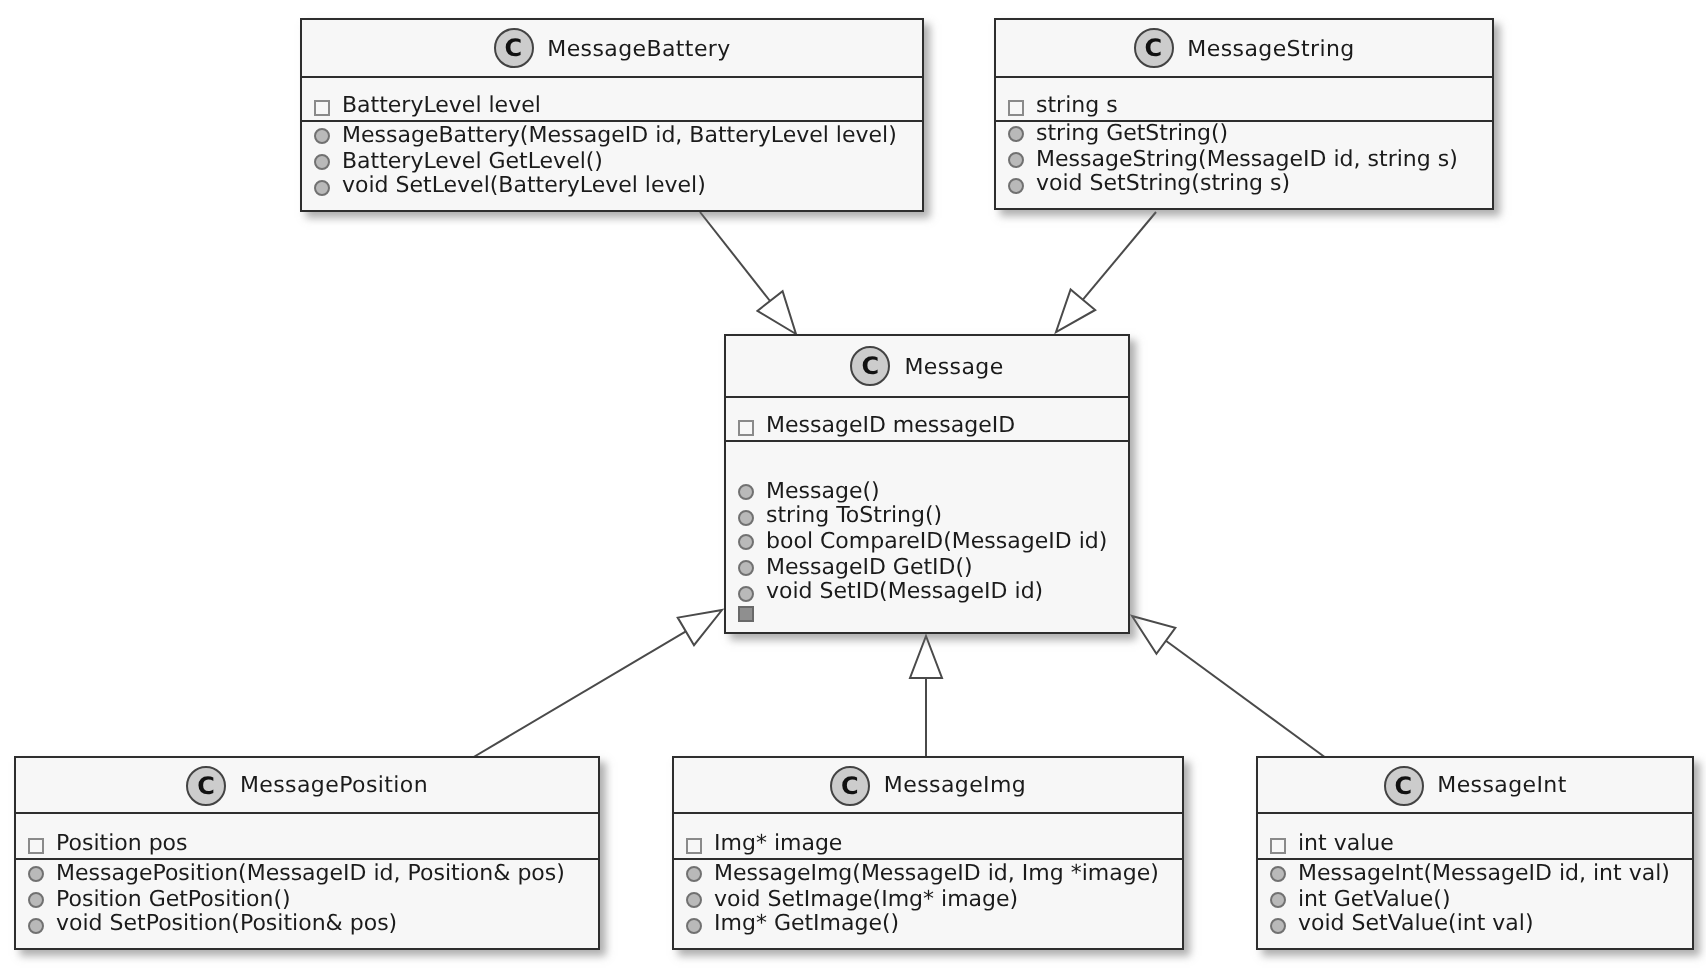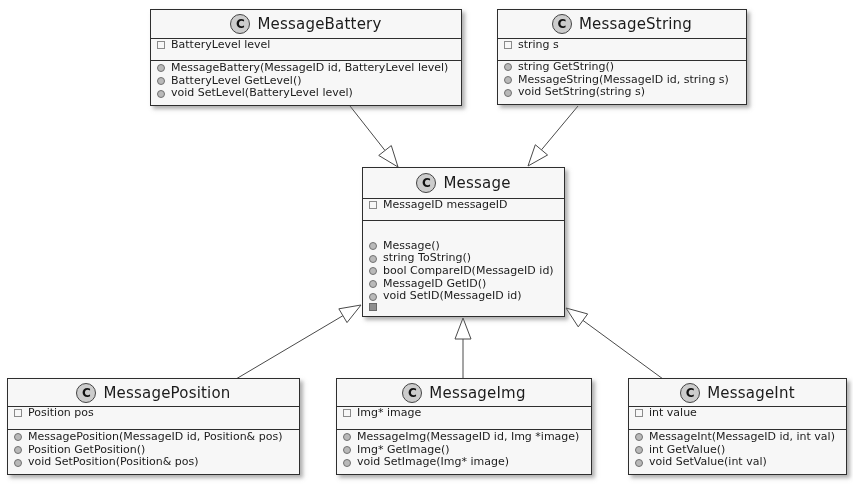--- a/index.html
+++ b/index.html
@@ -49,27 +49,27 @@
     border-radius: 50%;
     background: #CCCCCC;
     border: 1px solid #434343;
     display: flex;
     align-items: center;
     justify-content: center;
     font-weight: bold;
     font-size: 12px;
     color: #111111;
   }
-  .class-name { font-size: 15px; letter-spacing: 0.2px; text-align: center; }
+  .class-name { font-size: 11px; letter-spacing: 0.2px; text-align: center; }
   .class-fields {
     border-bottom: 1px solid #2E2E2E;
     box-sizing: border-box;
     display: flex;
     flex-direction: column;
-    justify-content: flex-start;
+    justify-content: flex-end;
     padding: 0 6px;
   }
   .class-methods {
     box-sizing: border-box;
     display: flex;
     flex-direction: column;
     justify-content: flex-end;
     padding: 2px 6px;
     overflow: hidden;
   }
@@ -232,25 +232,25 @@
           <span>Img* image</span>
         </div>
       </div>
       <div class="class-methods" style="height: 41px;">
         <div class="member-row">
           <span class="member-icon circle-filled"></span>
           <span>MessageImg(MessageID id, Img *image)</span>
         </div>
         <div class="member-row">
           <span class="member-icon circle-filled"></span>
+          <span>void SetImage(Img* image)</span>
+        </div>
+        <div class="member-row">
+          <span class="member-icon circle-filled"></span>
           <span>Img* GetImage()</span>
-        </div>
-        <div class="member-row">
-          <span class="member-icon circle-filled"></span>
-          <span>void SetImage(Img* image)</span>
         </div>
       </div>
     </article>
     <article class="class-box" style="left: 628px; top: 378px; width: 219px; height: 97px;">
       <header class="class-header" style="height: 28px;">
         <span class="stereo-circle">C</span>
         <span class="class-name">MessageInt</span>
       </header>
       <div class="class-fields" style="height: 23px;">
         <div class="member-row">

